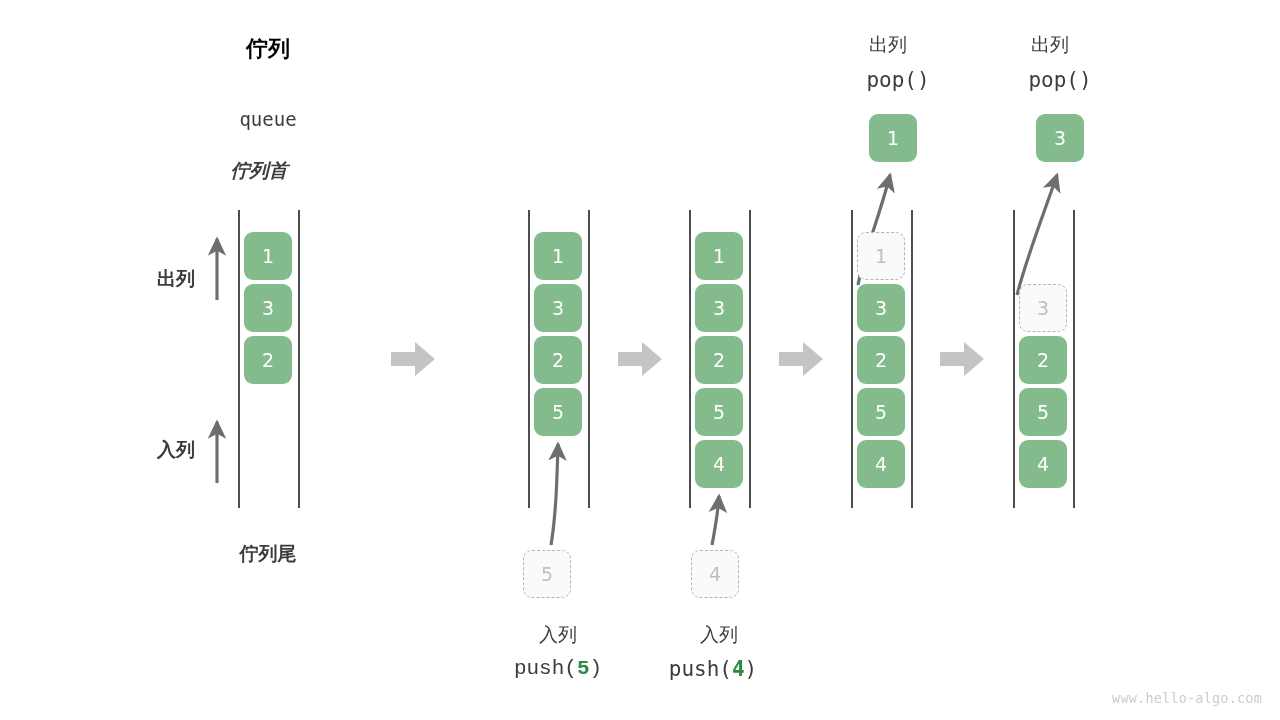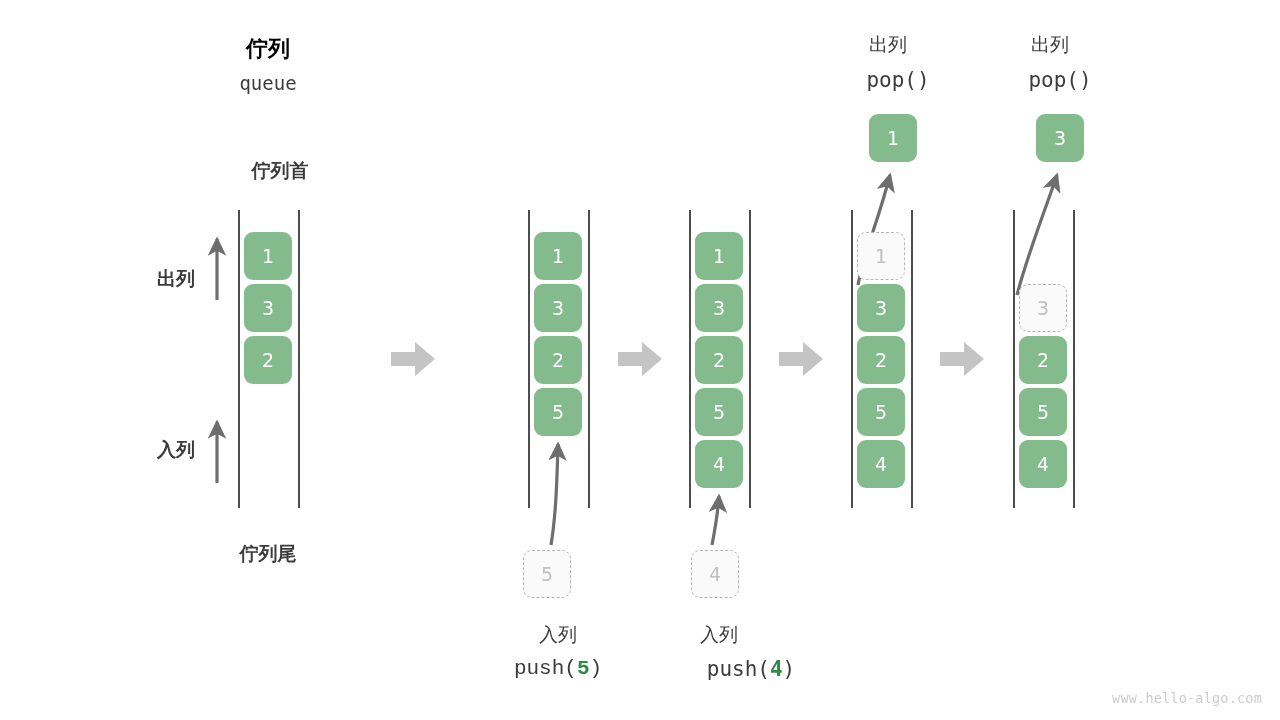--- a/index.html
+++ b/index.html
@@ -33,20 +33,21 @@
     transform: translateX(-50%);
   }
   .title-en {
     position: absolute;
     font-size: 19px;
     font-family: "DejaVu Sans Mono", "Liberation Mono", monospace;
     color: #3c3c3c;
     text-align: center;
     white-space: nowrap;
     transform: translateX(-50%);
+    margin-top: 36px;
   }
 
   
   .rail-label {
     position: absolute;
     font-size: 19px;
     font-weight: bold;
     color: #3c3c3c;
     white-space: nowrap;
     transform: translateX(-50%);
@@ -138,21 +139,21 @@
   }
 </style>
 </head>
 <body>
 
 <div id="stage">
 
   <div class="title-cn" style="left:268px; top:34px;">佇列</div>
   <div class="title-en" style="left:268px; top:72px;">queue</div>
 
-  <div class="rail-label" style="left:280px; top:158px;">佇列首</div>
+  <div class="rail-label" style="left:259px; top:158px;font-style:italic;">佇列首</div>
   <div class="rail-label" style="left:268px; top:541px;">佇列尾</div>
 
   <div class="dir-label" style="left:176px; top:279px;">出列</div>
   <div class="dir-label" style="left:176px; top:450px;">入列</div>
 
   <svg class="motion-arrow">
     <defs>
       <marker id="ah" markerWidth="7" markerHeight="7" refX="5.2" refY="3.5" orient="auto" markerUnits="strokeWidth">
         <path d="M0,0.6 L6,3.5 L0,6.4 L1.5,3.5 Z" fill="#6e6e6e"></path>
       </marker>
@@ -205,21 +206,21 @@
   <div class="cell filled" style="left:695px; top:336px;">2</div>
   <div class="cell filled" style="left:695px; top:388px;">5</div>
   <div class="cell filled" style="left:695px; top:440px;">4</div>
   <div class="cell ghost" style="left:691px; top:550px;">4</div>
 
   <svg class="motion-arrow">
     <path d="M712,545 C716,524 718,512 719,496" stroke="#6e6e6e" stroke-width="3.2" fill="none" marker-end="url(#ah)"></path>
   </svg>
 
   <div class="op-cn" style="left:719px; top:622px;">入列</div>
-  <div class="op-code" style="left:751px; top:657px;">
+  <div class="op-code" style="left:713px; top:657px;">
     <span>push(</span><span class="arg">4</span><span>)</span>
   </div>
 
   <div class="step-arrow" style="left:801px; top:361px;">
     <svg width="48" height="38" viewBox="0 0 48 38">
       <path d="M2,12 L26,12 L26,2 L46,19 L26,36 L26,26 L2,26 Z" fill="#c4c4c4"></path>
     </svg>
   </div>
 
   <div class="op-cn" style="left:888px; top:32px;">出列</div>

